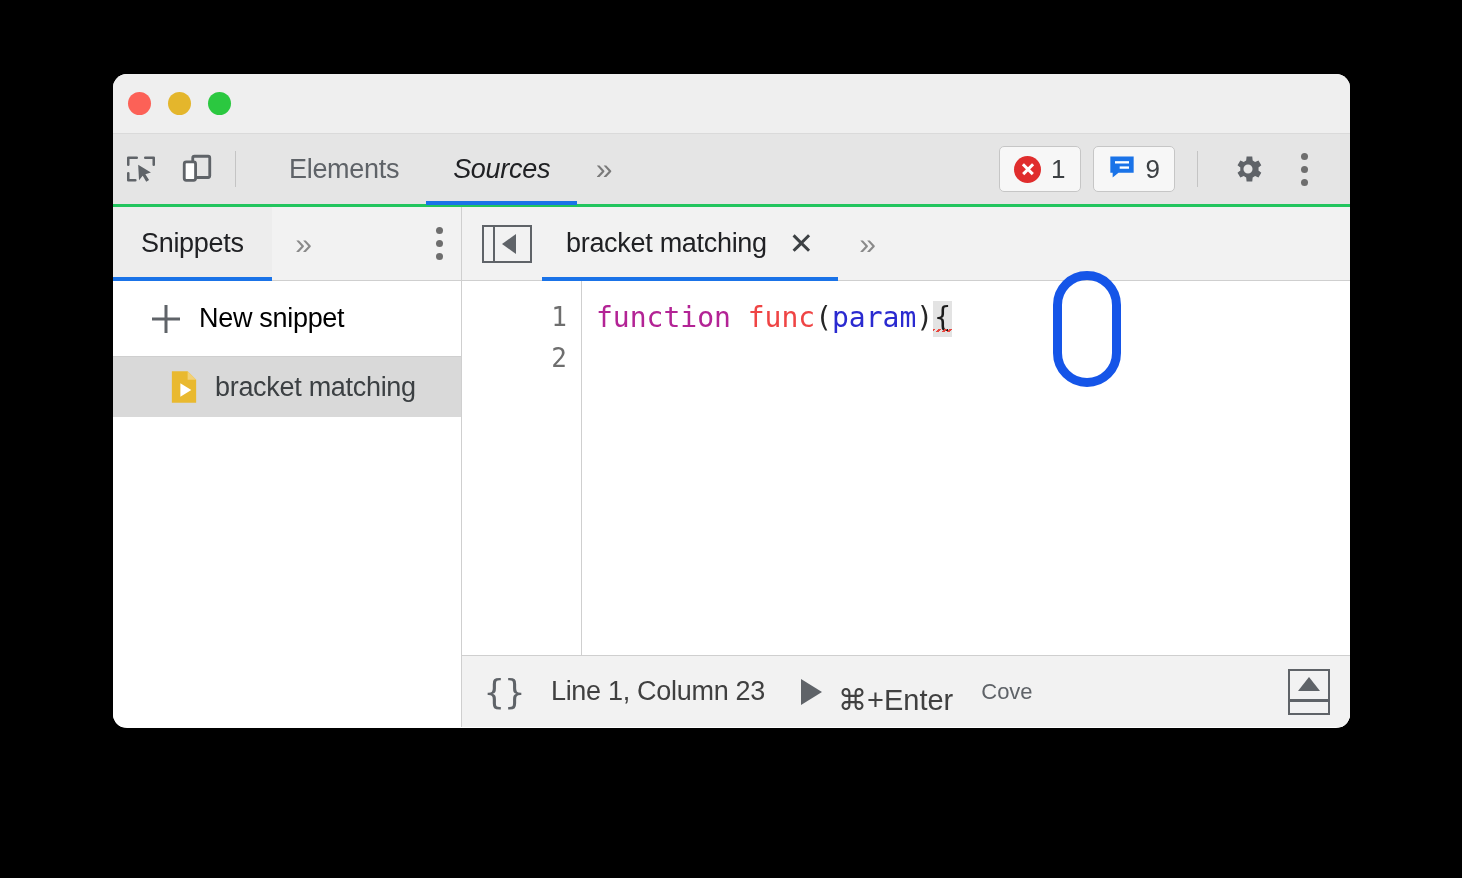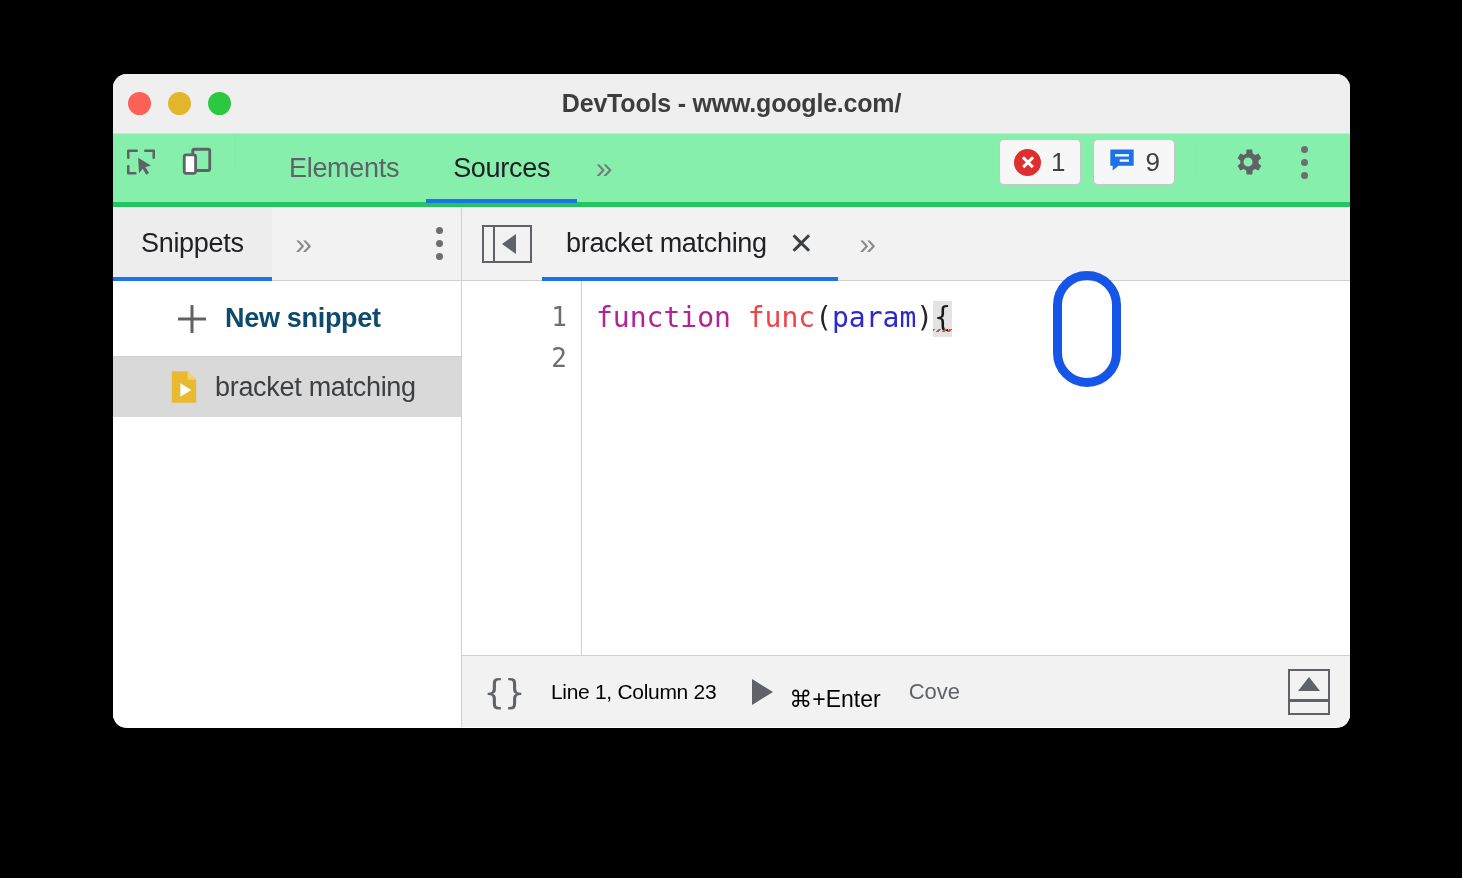--- a/index.html
+++ b/index.html
@@ -39,42 +39,42 @@
     position: absolute; left: 0; right: 0; text-align: center;
     font-size: 25px; font-weight: bold; color: #3d3d3d;
     letter-spacing: -0.2px;
     pointer-events: none;
   }
 
   
   .toolbar {
     position: relative;
     height: 73px;
-    background: #86efac;
-    border-bottom: 5px solid #22c55e;
-    display: flex; align-items: flex-start;
+    background: #e5e5e5;
+    border-bottom: 3px solid #22c55e;
+    display: flex; align-items: center;
   }
   .tb-icon {
     width: 56px; height: 56px;
     display: flex; align-items: center; justify-content: center;
     color: #5f6368;
   }
   .tb-sep {
     width: 1px; height: 36px; background: #c4c4c4; margin: 0 10px;
   }
   .tabs { display: flex; align-items: flex-end; height: 100%; margin-left: 16px; }
   .tab {
     position: relative;
     padding: 0 27px;
     height: 100%;
     display: flex; align-items: center;
     font-size: 27px; color: #5f6368;
     letter-spacing: -0.3px;
   }
-  .tab.active { color: #202124; }
+  .tab.active { color: #202124; font-style: italic; }
   .tab.active::after {
     content: ""; position: absolute; left: 0; right: 0; bottom: -1px;
     height: 4px; background: #1a73e8;
   }
   .chev {
     display: flex; align-items: center; justify-content: center;
     width: 54px; height: 100%; color: #7a7a7a; font-size: 30px;
   }
   .tb-right { margin-left: auto; display: flex; align-items: center; padding-right: 18px; }
   .badge {
@@ -132,25 +132,24 @@
     display: flex; align-items: center; justify-content: center;
     width: 64px; height: 100%; color: #8a8a8a; font-size: 30px;
   }
   .pane-dots { margin-left: auto; margin-right: 18px; }
   .kebab { display: flex; flex-direction: column; gap: 6px; align-items: center; }
   .kebab i { width: 7px; height: 7px; border-radius: 50%; background: #6e6e6e; display: block; }
 
   .new-snippet {
     height: 76px;
     display: flex; align-items: center;
-    padding-left: 64px;
-    font-size: 27px; color: #0c4a6e;
+    padding-left: 38px;
+    font-size: 27px; color: #000000;
     border-bottom: 1px solid #cfcfcf;
     letter-spacing: -0.3px;
-    font-weight: bold;
   }
   .plus {
     position: relative; width: 30px; height: 30px; margin-right: 18px; flex: none;
   }
   .plus::before, .plus::after {
     content: ""; position: absolute; left: 50%; top: 50%; background: #5f6368;
   }
   .plus::before { width: 28px; height: 3px; transform: translate(-50%,-50%); }
   .plus::after  { width: 3px; height: 28px; transform: translate(-50%,-50%); }
 
@@ -239,27 +238,27 @@
     background: #f2f2f2;
     border-top: 1px solid #cfcfcf;
     display: flex; align-items: center;
     padding-left: 22px;
     overflow: hidden;
   }
   .sb-braces {
     font-family: "DejaVu Sans Mono", monospace;
     font-size: 34px; color: #5f6368; margin-right: 26px;
   }
-  .sb-text { font-size: 21px; color: #000000; letter-spacing: -0.3px; white-space: nowrap; }
+  .sb-text { font-size: 27px; color: #404040; letter-spacing: -0.3px; white-space: nowrap; }
   .sb-play {
     width: 0; height: 0; margin: 0 16px 0 36px; flex: none;
     border-top: 13px solid transparent; border-bottom: 13px solid transparent;
     border-left: 21px solid #5f6368;
   }
-  .sb-shortcut { font-size: 23px; color: #000000; margin-right: 28px; white-space: nowrap; margin-top: 16px; }
+  .sb-shortcut { font-size: 29px; color: #404040; margin-right: 28px; white-space: nowrap; margin-top: 16px; }
   .sb-cov { font-size: 22px; color: #5f6368; white-space: nowrap; overflow: hidden; }
   .sb-right { margin-left: auto; margin-right: 20px; flex: none; }
   .drawer-ico {
     width: 42px; height: 46px; border: 2.5px solid #5f6368;
     display: flex; flex-direction: column; align-items: center; justify-content: flex-start;
     padding-top: 6px; position: relative;
   }
   .drawer-ico .tri-up {
     width: 0; height: 0;
     border-left: 11px solid transparent; border-right: 11px solid transparent;
@@ -286,21 +285,20 @@
 <div id="stage">
 
   <div class="window">
 
     <div class="titlebar">
       <div class="traffic">
         <span class="dot red"></span>
         <span class="dot yellow"></span>
         <span class="dot green"></span>
       </div>
-      <div class="win-title">DevTools - www.google.com/</div>
     </div>
 
     <div class="toolbar">
       <div class="tb-icon">
         <svg width="34" height="34" viewBox="0 0 24 24">
           <path d="M3 4h6M3 4v5M21 4h-6M21 4v5M3 20h5M3 20v-5" fill="none" stroke="#5f6368" stroke-width="1.8" stroke-linecap="round"></path>
           <path d="M10 9l9 5.5-3.9 1.2 2.6 4.1-2 1.2-2.5-4.2L10.6 20z" fill="#5f6368"></path>
         </svg>
       </div>
       <div class="tb-icon">

